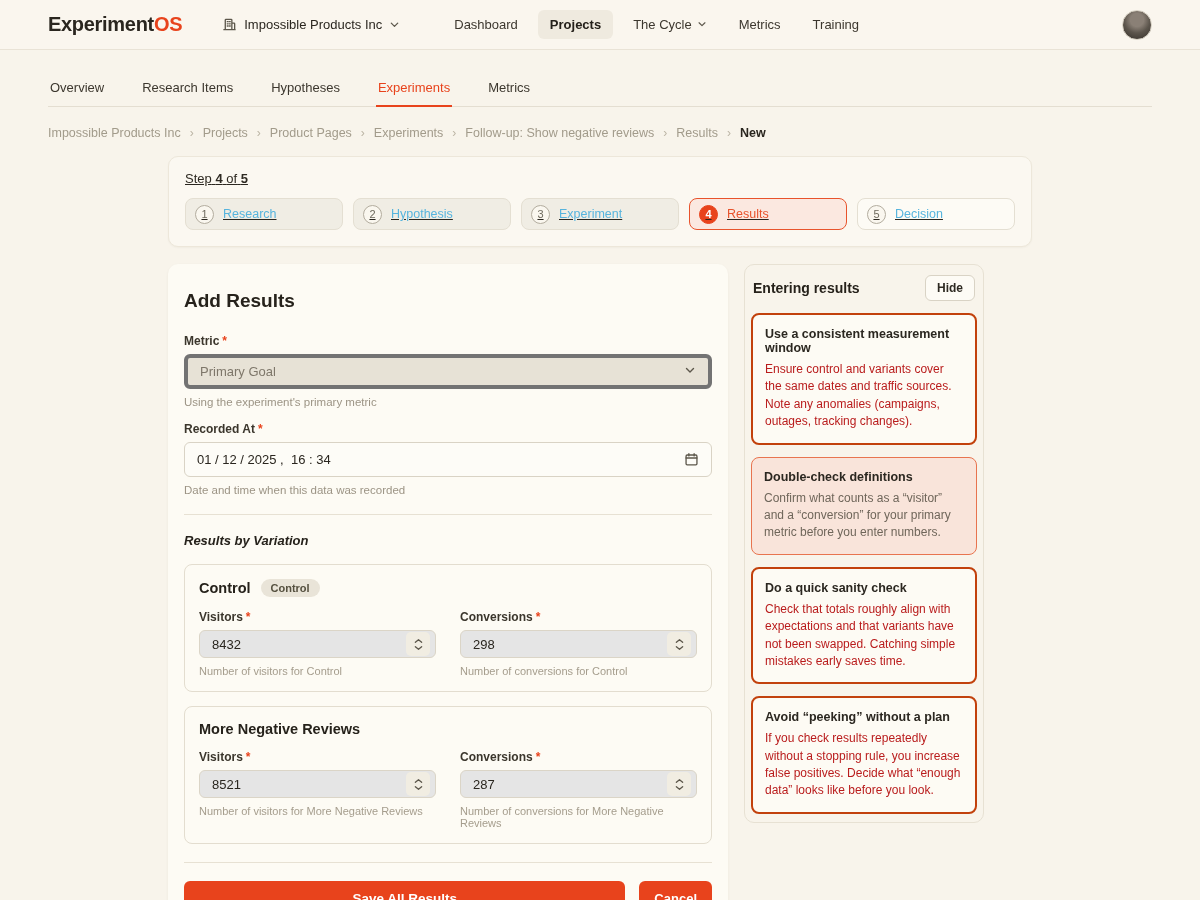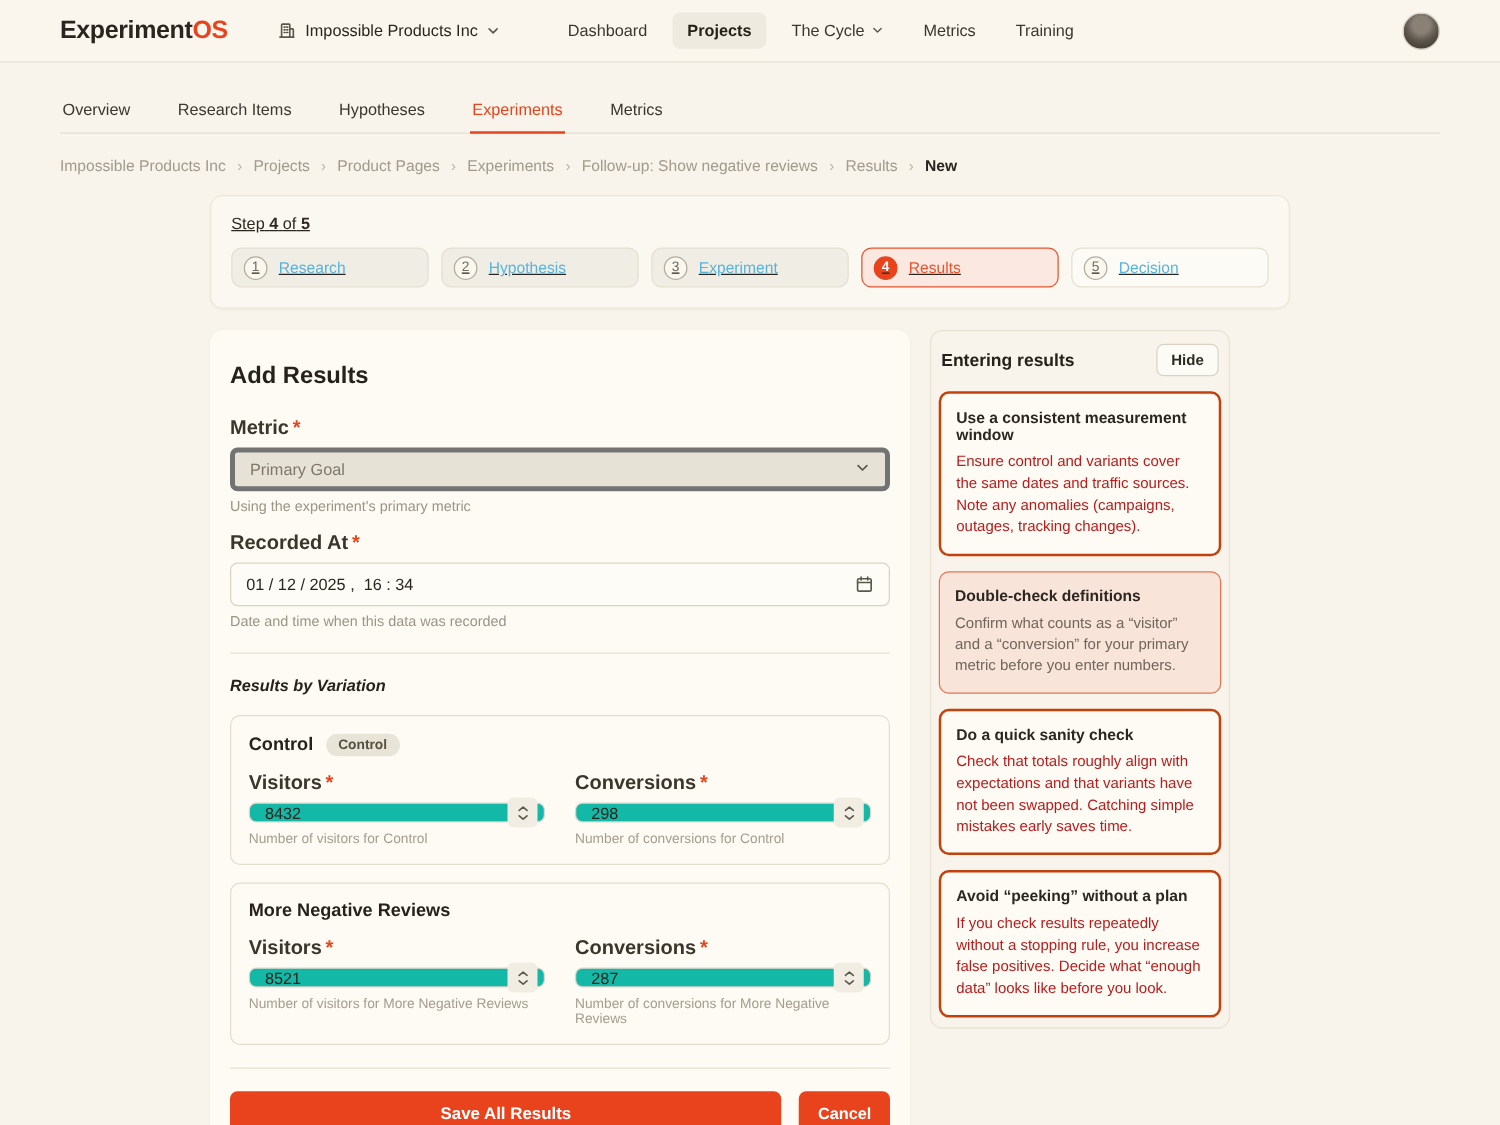--- a/index.html
+++ b/index.html
@@ -55,21 +55,21 @@
   .step.active .stepnum { background:#e8431c; border-color:#e8431c; color:#fff; font-weight:bold; }
   .steplabel { font-size:12.5px; color:#57b4dd; }
   .step.active .steplabel { color:#e8532c; }
 
   
   .main { margin:17px 168px 0; width:864px; display:flex; gap:16px; align-items:flex-start; }
   .formcard { width:560px; background:#fdfbf4; border-radius:10px; padding:18px 16px 22px;
               box-shadow:0 1px 3px rgba(60,50,30,.06); }
   .h1 { font-size:19px; font-weight:bold; color:#26221b; margin:8px 0 22px; }
   .group { margin-bottom:14px; }
-  .grouplabel { font-size:16px; font-weight:bold; color:#3b362c; margin-bottom:6px; }
+  .grouplabel { font-size:12px; font-weight:bold; color:#3b362c; margin-bottom:6px; }
   .req { color:#e8431c; margin-left:3px; }
   .selectbox { height:35px; background:#e7e2d6; border:4px solid #737373; border-radius:6px;
                display:flex; align-items:center; padding:0 12px; font-size:13px; color:#7e776a; }
   .selectbox .chev { margin-left:auto; }
   .helper { font-size:11.5px; color:#9c9485; margin-top:7px; }
   .inputbox { height:35px; background:#fdfcf7; border:1px solid #d9d3c5; border-radius:6px;
               display:flex; align-items:center; padding:0 12px; }
   .inputbox input { border:none; outline:none; background:transparent; flex:1;
                     font-size:13px; color:#2a261f; font-family:"Liberation Sans",sans-serif; }
   .calbtn { cursor:pointer; display:flex; align-items:center; }
@@ -77,21 +77,21 @@
   .h2 { font-size:13px; font-weight:bold; color:#26221b; margin:2px 0 16px;font-style:italic; }
 
   .varcard { border:1px solid #e3ddcf; border-radius:8px; padding:14px; margin-bottom:14px;
              background:#fdfbf4; }
   .varhead { display:flex; align-items:center; gap:10px; margin-bottom:13px; }
   .varname { font-size:14.5px; font-weight:bold; color:#26221b; }
   .badge { background:#e9e4d8; border-radius:999px; padding:3px 10px; font-size:11px;
            color:#55503f; font-weight:bold; }
   .fields { display:flex; gap:24px; }
   .field { flex:1; }
-  .numwrap { height:16px; background:#14b8a6; border:1px solid #dbd5c7; border-radius:6px;
+  .numwrap { height:28px; background:#e5e5e5; border:1px solid #dbd5c7; border-radius:6px;
              display:flex; align-items:center; padding:0 5px 0 12px; }
   .numwrap input { border:none; outline:none; background:transparent; width:60%;
                    font-size:13px; color:#2a261f; font-family:"Liberation Sans",sans-serif; }
   .spin { margin-left:auto; width:24px; height:24px; border-radius:5px; background:#f1ede2;
           display:flex; flex-direction:column; align-items:center; justify-content:center;
           gap:1px; cursor:pointer; }
   .fieldhelper { font-size:11px; color:#a59d8d; margin-top:7px; }
 
   .btnrow { display:flex; gap:14px; margin-top:18px; }
   .btn-primary { flex:1; height:34px; background:#e8431c; color:#fff; border:none;

